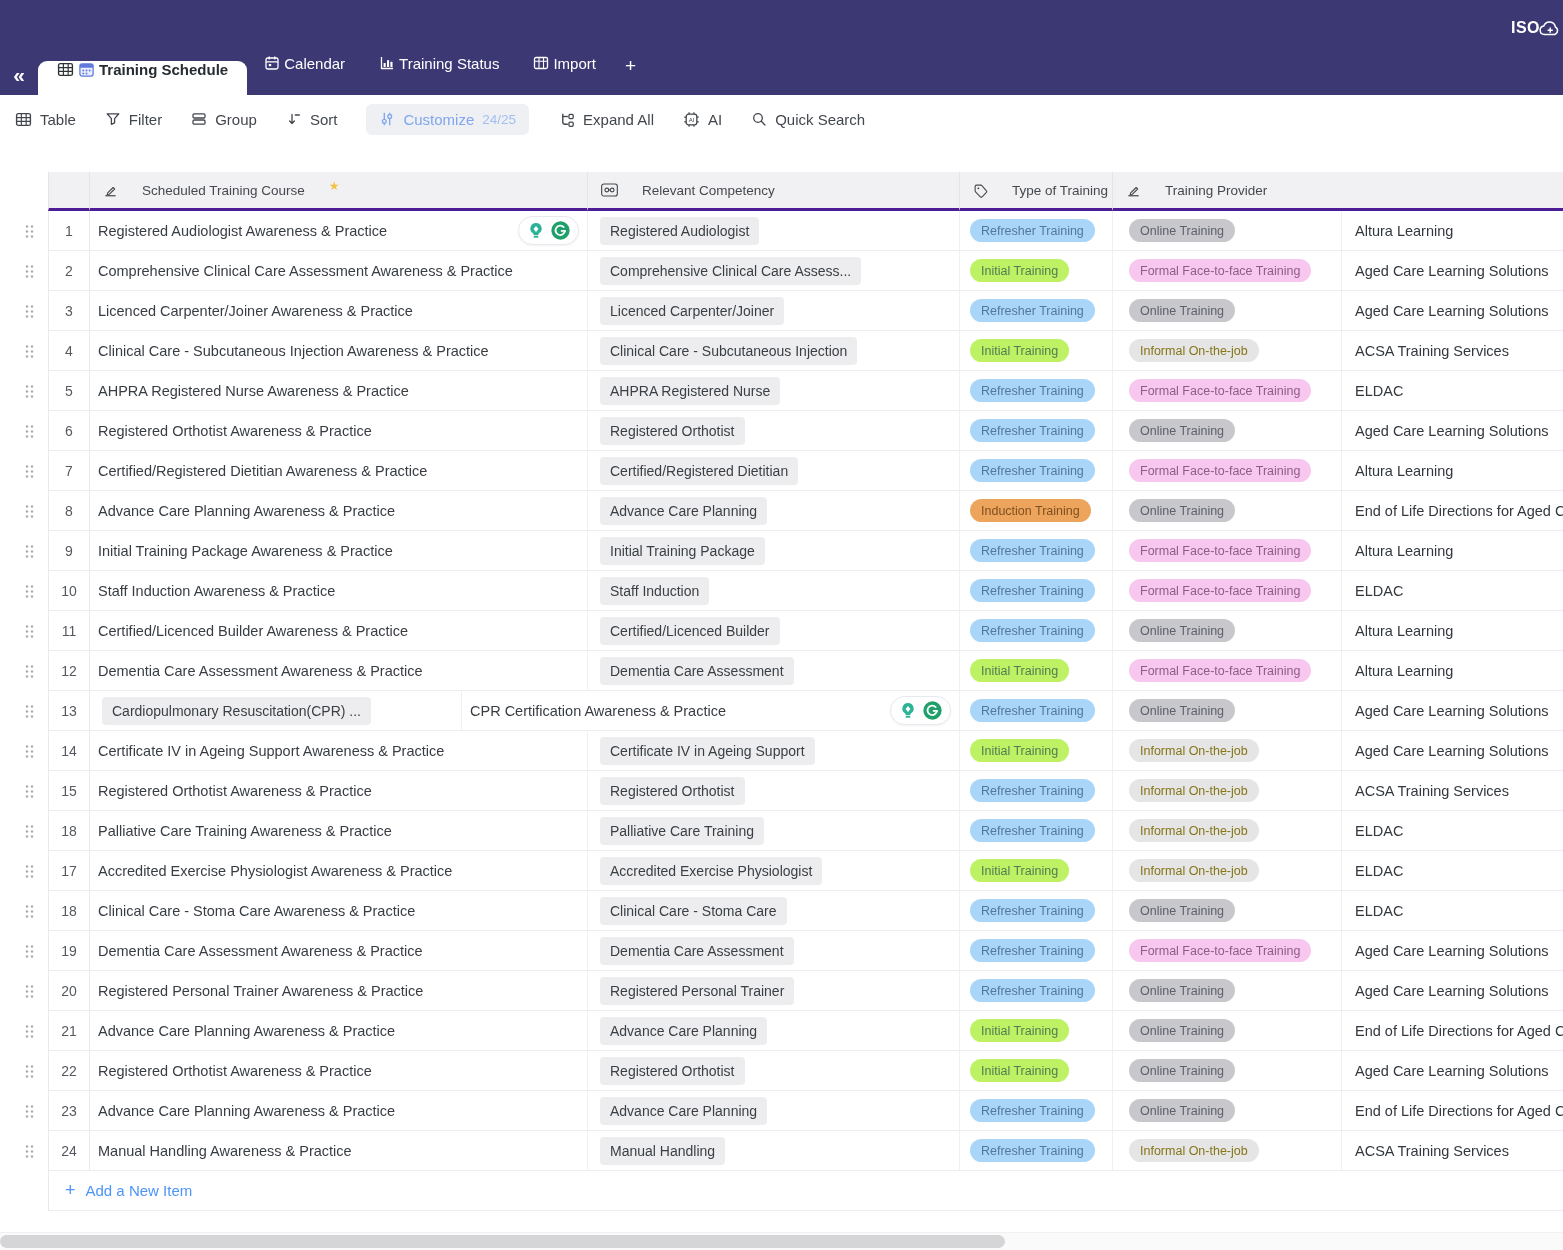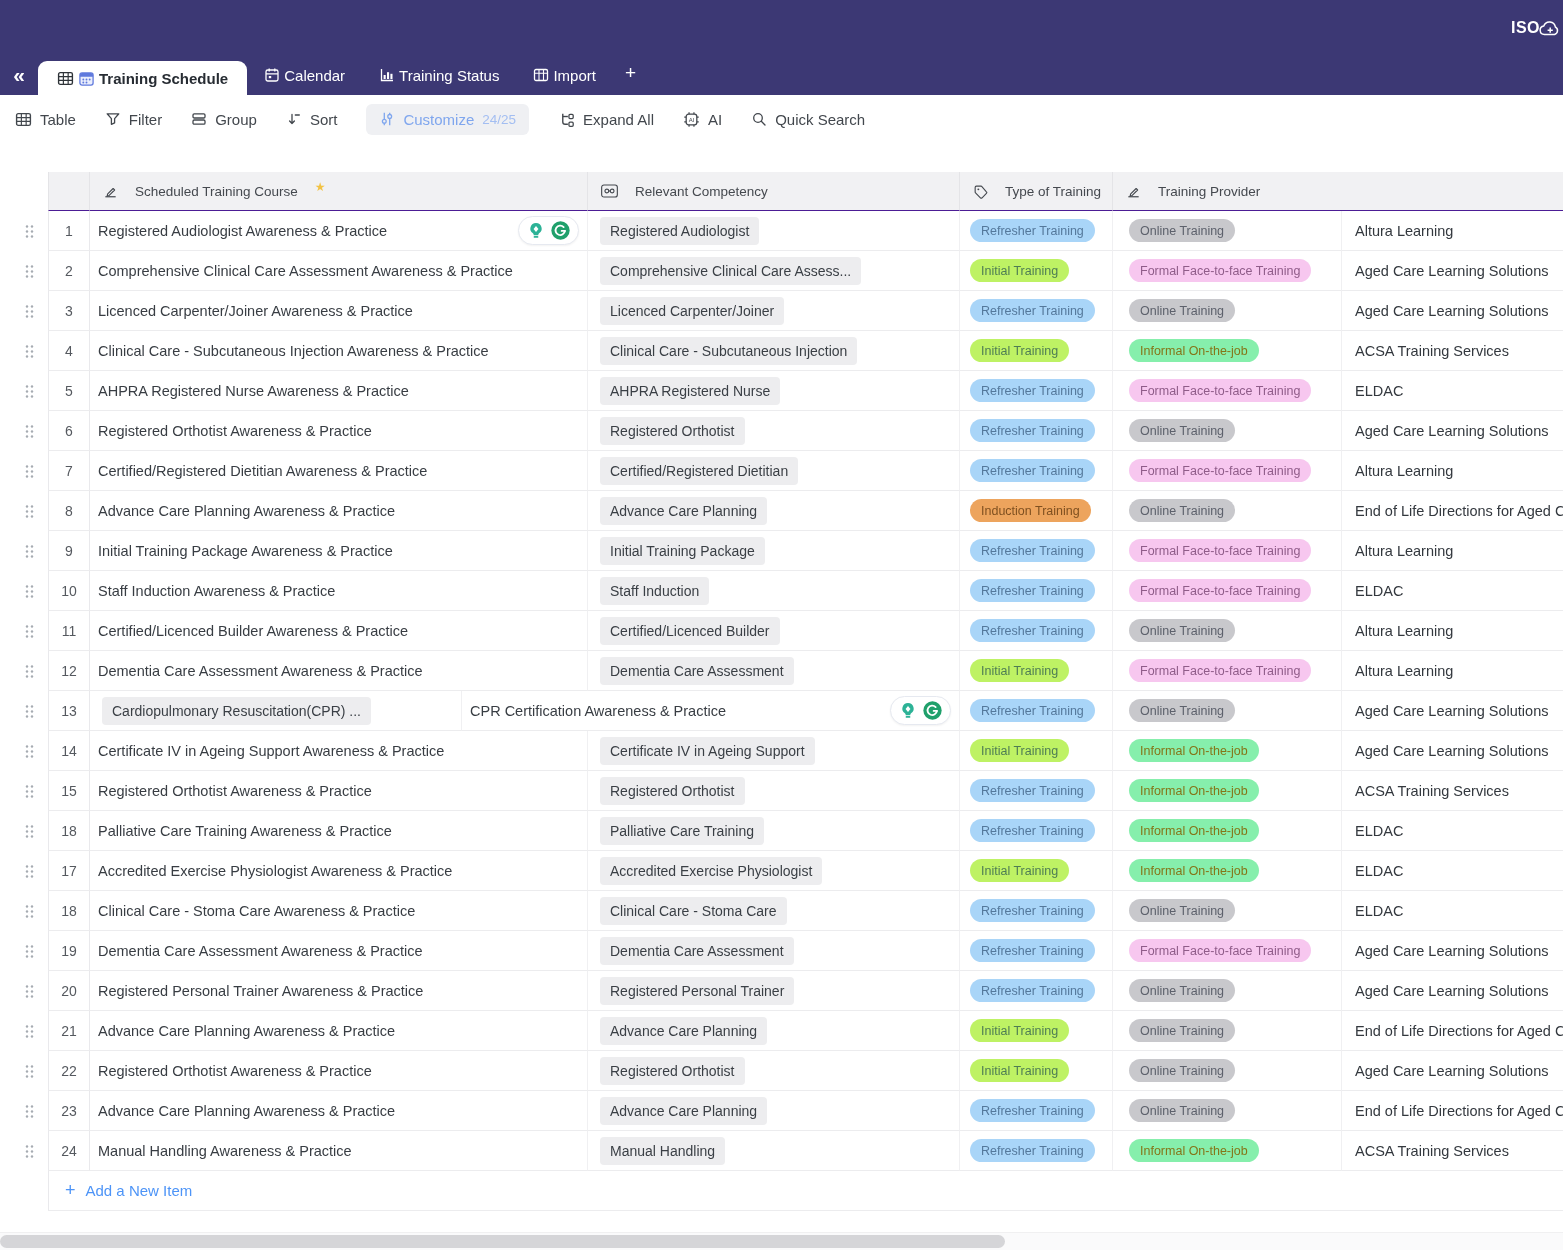--- a/index.html
+++ b/index.html
@@ -9,38 +9,38 @@
 
   
   .top-banner { height:55px; background:#3C3874; display:flex; align-items:center; justify-content:flex-end; }
   .logo { display:flex; align-items:center; color:#fff; font-weight:bold; font-size:16px; letter-spacing:.5px; }
   .logo svg { margin-left:-3px; }
 
   
   .tab-bar { height:40px; background:#3C3874; display:flex; align-items:flex-end; }
   .collapse { width:38px; height:40px; display:flex; align-items:center; justify-content:center;
     color:#fff; font-size:21px; font-weight:bold; cursor:pointer; }
-  .tab { display:flex; align-items:center; gap:4px; padding:0 17px; height:40px;
+  .tab { display:flex; gap:4px; padding:0 17px; height:40px;
     color:#fff; font-size:15px; white-space:nowrap; cursor:pointer; }
   .tab.active { background:#fff; border-radius:9px 9px 0 0; height:34px; color:#272C33; font-weight:600; padding:0 19px; }
   .tab.add-tab { font-size:19px; padding:0 12px 4px 12px; }
 
   
   .toolbar { height:48px; display:flex; align-items:center; padding-left:15px; gap:29px;
     font-size:15px; color:#42474D; background:#fff; }
   .tb-item { display:flex; align-items:center; gap:8px; cursor:pointer; white-space:nowrap;text-align:center; }
   .tb-item.customize { background:#EFF0F3; border-radius:6px; padding:7px 13px; color:#7FA6EE; }
   .tb-item.customize .count { color:#A3BEF2; font-size:13.5px; }
 
   
   .grid { margin-top:29px; }
   .hdr-row { display:flex; height:39px; }
   .hdr-gutter { width:48px; }
-  .hdr-cell { background:#F1F1F3; border-bottom:1px solid #4c1d95; border-right:1px solid #E4E4E7;
-    display:flex; align-items:center; gap:17px; font-size:13.5px; color:#45494F; padding-left:13px; }
+  .hdr-cell { background:#F1F1F3; border-bottom:3px solid #4c1d95; border-right:1px solid #E4E4E7;
+    display:flex; align-items:center; gap:24px; font-size:13.5px; color:#45494F; padding-left:13px; }
   .hdr-cell.first { border-left:1px solid #E4E4E7; }
   .w-num { width:42px; padding-left:0; }
   .w-course { width:498px; }
   .w-comp { width:372px; }
   .w-type { width:153px; }
   .w-mode { width:229px; }
   .w-prov { flex:1; border-right:none; }
   .star { color:#F2C244; font-size:12px; margin-top:-8px; }
 
   .row { display:flex; height:40px; background:#fff; }
@@ -58,21 +58,21 @@
   .type-cell { width:153px; padding-left:10px; }
   .mode-cell { width:229px; padding-left:16px; }
   .prov-cell { flex:1; border-right:none; padding-left:13px; font-size:14.5px; color:#33383E;
     white-space:nowrap; overflow:hidden; }
   .badge { display:inline-block; padding:4.5px 11px; border-radius:12px; font-size:12.5px; white-space:nowrap; }
   .badge-blue   { background:#A9D5F8; color:#54789B; }
   .badge-green  { background:#bef264; color:#4E7D54; }
   .badge-orange { background:#EDA45D; color:#7F5020; }
   .badge-gray   { background:#C8C8CC; color:#5D616C; }
   .badge-pink   { background:#F7C7EF; color:#8F5C89; }
-  .badge-yellow { background:#86efac; color:#857518; }
+  .badge-yellow { background:#e5e5e5; color:#857518; }
 
   .add-row { display:flex; align-items:center; height:40px; margin-left:48px;
     border-left:1px solid #E9E9EC; border-bottom:1px solid #ECECEE;
     color:#4D94F7; font-size:15px; gap:10px; padding-left:16px; cursor:pointer; }
   .add-row .plus { font-size:18px; }
 
   
   .hscrollbar { position:absolute; left:0; bottom:0; width:1563px; height:18px;
     background:#FAFAFB; border-top:1px solid #F0F0F1; }
   .hscrollbar .thumb { position:absolute; left:0; top:2px; width:1005px; height:13px;

